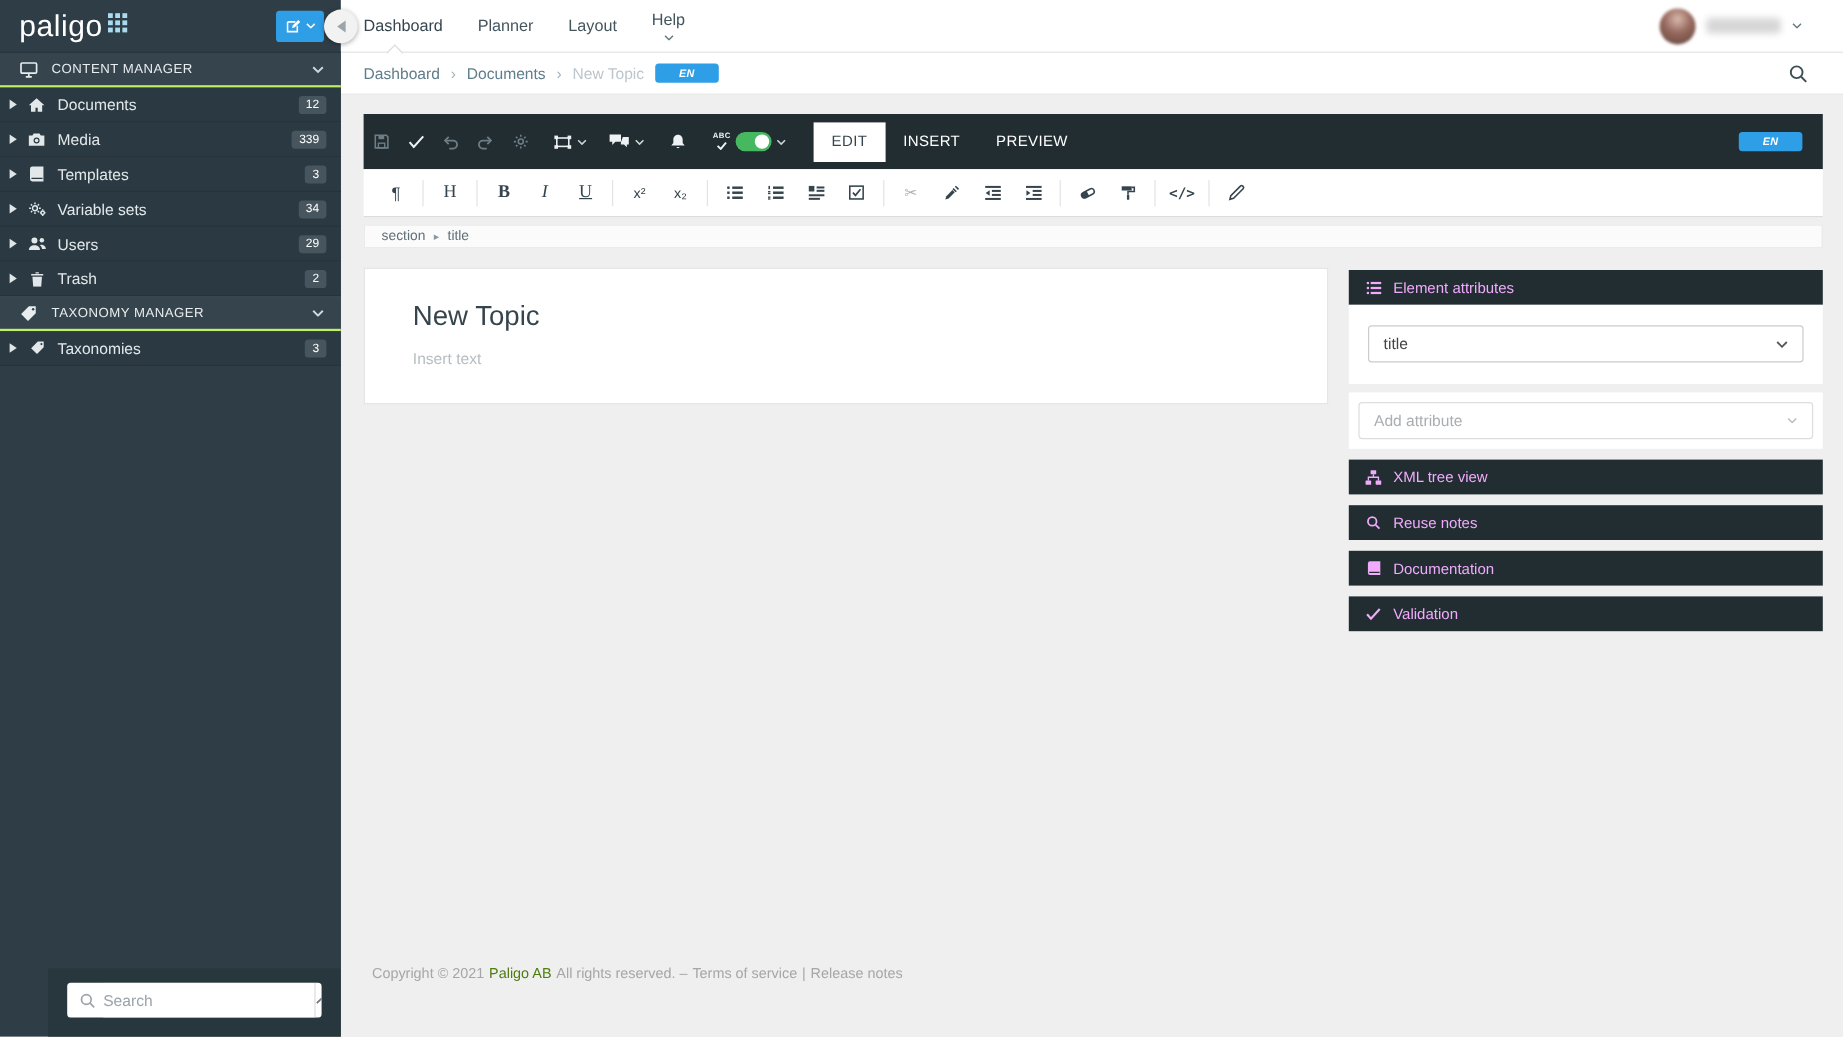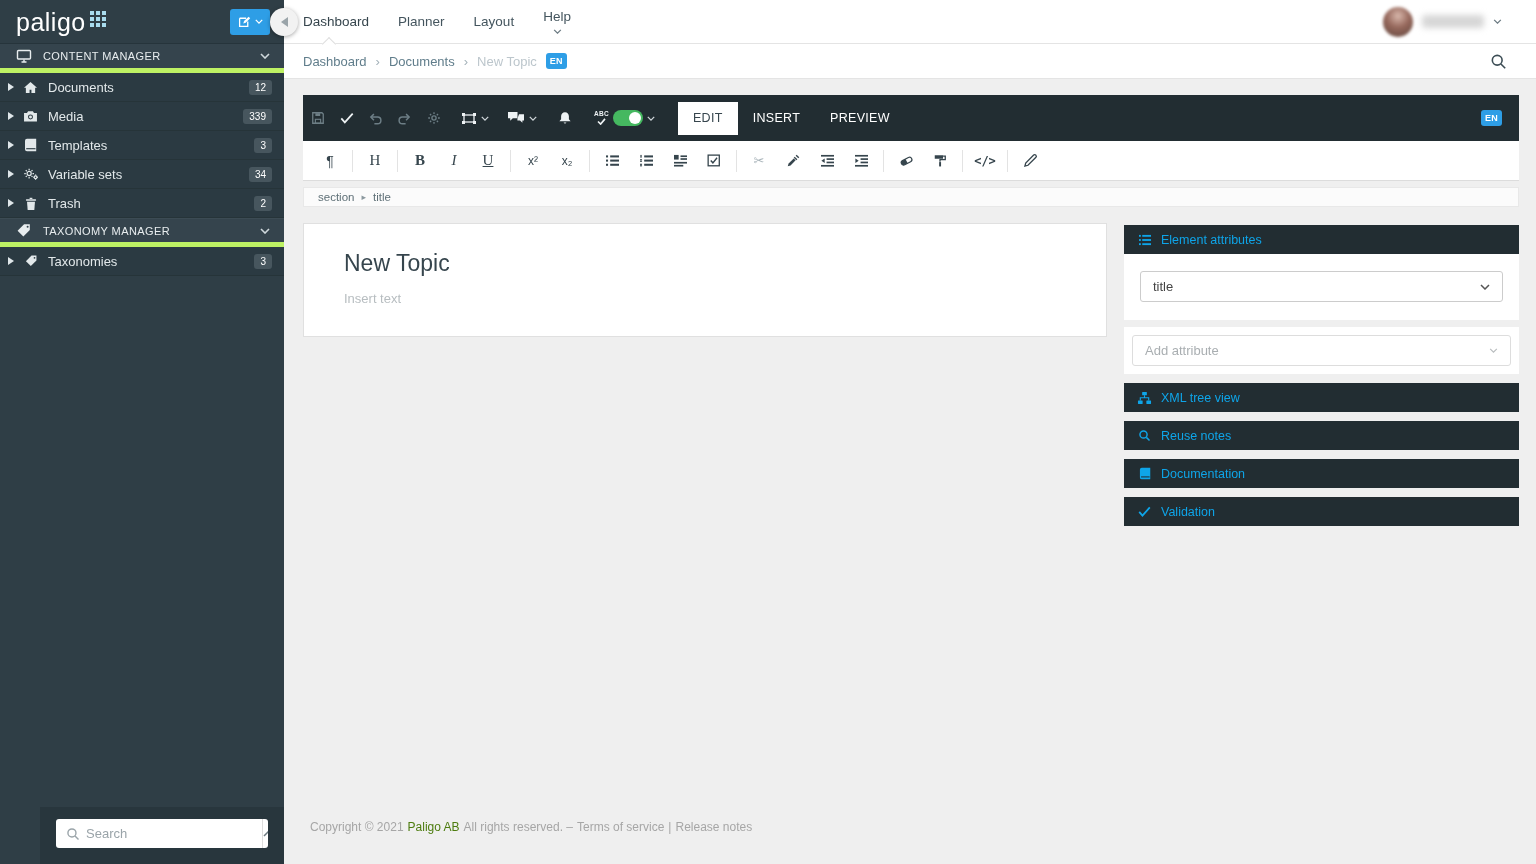--- a/index.html
+++ b/index.html
@@ -10,21 +10,21 @@
   .sidebar { width:284px; flex:none; background:#2f3e46; color:#dfe6e9; display:flex; flex-direction:column; position:relative; z-index:5; }
   .logo-row { height:44px; display:flex; align-items:center; padding:0 14px 0 16px; border-bottom:1px solid #26343b;gap:20px; }
   .logo-wrap { display:flex; align-items:flex-start; }
   .logo-text { color:#fff; font-size:25px; font-weight:400; letter-spacing:.5px; line-height:30px; }
   .logo-grid { display:grid; grid-template-columns:repeat(3,4px); grid-gap:2px; margin:4px 0 0 4px; }
   .logo-grid i { width:4px; height:4px; background:#a9dcee; display:block; }
   .compose-btn { margin-left:auto; width:40px; height:26px; background:#2e9ee6; border-radius:3px; display:flex; align-items:center; justify-content:center; gap:4px; color:#fff; cursor:pointer; }
   .collapse-btn { position:absolute; right:-14px; top:8px; width:28px; height:28px; border-radius:50%; background:#f2f2f2; box-shadow:0 1px 4px rgba(0,0,0,.35); display:flex; align-items:center; justify-content:center; color:#8a9499; z-index:30; cursor:pointer; }
   .tri-left { width:0; height:0; border-top:5px solid transparent; border-bottom:5px solid transparent; border-right:7px solid #9aa4a9; }
 
-  .side-header { height:29px; display:flex; align-items:center; padding:0 14px 0 16px; background:#35444d; border-bottom:5px solid #bef264; font-size:11px; letter-spacing:.4px; color:#e8edef; cursor:pointer; }
+  .side-header { height:29px; display:flex; align-items:center; padding:0 14px 0 16px; background:#35444d; border-bottom:2px solid #bef264; font-size:11px; letter-spacing:.4px; color:#e8edef; cursor:pointer; }
   .side-header .hicon { width:17px; margin-right:10px; display:flex; }
   .side-header .chev { margin-left:auto; color:#cfd8dc; display:flex; }
   .side-item { height:29px; display:flex; align-items:center; padding:0 12px 0 8px; background:#2b3a42; border-bottom:1px solid #263439; font-size:13px; color:#e2e8ea; cursor:pointer; }
   .side-caret { width:0; height:0; border-top:4px solid transparent; border-bottom:4px solid transparent; border-left:6px solid #dfe6e9; margin-right:8px; flex:none; }
   .side-icon { width:17px; margin-right:9px; display:flex; justify-content:center; flex:none; }
   .badge { margin-left:auto; background:#47565e; border-radius:3px; font-size:10px; padding:2px 6px; color:#fff; }
   .side-fill { flex:1; background:#2f3e46; }
   .side-search { padding:12px 16px 16px; background:#28363d;margin-left:40px; }
   .search-box { height:29px; background:#fff; border-radius:3px; display:flex; align-items:stretch; overflow:hidden; }
   .search-box .mag { display:flex; align-items:center; padding:0 6px 0 10px; color:#9aa4a9; }
@@ -41,21 +41,21 @@
   .nav-notch { position:absolute; left:40px; bottom:-6px; width:10px; height:10px; background:#fff; border-left:1px solid #dedede; border-top:1px solid #dedede; transform:rotate(45deg); }
   .nav-user { margin-left:auto; display:flex; align-items:center; gap:9px; padding-right:34px; cursor:pointer; }
   .avatar { width:30px; height:30px; border-radius:50%; background:radial-gradient(circle at 50% 30%, #d8b7ab 0%, #96685c 45%, #5e443c 100%); filter:blur(1.5px); }
   .name-blur { width:62px; height:13px; border-radius:3px; background:#d6d6d6; filter:blur(3px); }
   .nav-user .chev { color:#6b7a82; display:flex; }
 
   .crumb-bar { height:35px; background:#fff; border-bottom:1px solid #e4e4e4; display:flex; align-items:center; padding:0 29px 0 19px; font-size:13px; color:#607d8b; gap:9px; }
   .crumb { cursor:pointer; }
   .crumb-sep { color:#a4b2ba; }
   .crumb-cur { color:#bcc6cc; }
-  .lang-badge { background:#2e9ee6; color:#fff; font-size:9px; font-weight:bold; padding:3px 4px; border-radius:3px; letter-spacing:.3px; }
+  .lang-badge { background:#2e9ee6; color:#fff; font-size:9px; font-weight:bold; padding:3px 20px; border-radius:3px; letter-spacing:.3px;font-style:italic; }
   .bc-search { margin-left:auto; color:#3c4d55; display:flex; cursor:pointer; }
 
   .content { flex:1; position:relative; padding:16px 17px 0 19px; background:#efefef; overflow:hidden; }
 
   
   .tb-dark { height:46px; background:#222d32; display:flex; align-items:center; color:#eef2f4; }
   .tb { width:29px; height:33px; display:flex; align-items:center; justify-content:center; cursor:pointer; }
   .tb-grp { height:33px; display:flex; align-items:center; gap:4px; padding:0 9px; cursor:pointer; }
   .dim { color:#6d7e86; }
   .chev-s { display:flex; color:#cfd6da; }
@@ -81,31 +81,31 @@
   .path-bar { height:20px; background:#fbfbfb; border:1px solid #e8e8e8; margin-top:6px; display:flex; align-items:center; padding:0 14px; font-size:11.5px; color:#5f7077; gap:7px; }
   .path-sep { color:#8b989e; font-size:9px; }
   .path-el { cursor:pointer; }
 
   .work { display:flex; align-items:flex-start; }
   .doc-card { width:804px; background:#fff; border:1px solid #e0e0e0; margin-top:16px; padding:26px 40px 30px; }
   .doc-title { font-size:23px; color:#36454d; font-weight:400; cursor:text; }
   .doc-ph { margin-top:14px; font-size:13px; color:#b7bdc0; cursor:text; }
 
   .right-col { width:395px; margin-left:17px; margin-top:18px; }
-  .pbar { height:29px; background:#222d32; color:#0ea5e9; display:flex; align-items:center; padding:0 13px; font-size:12.5px; gap:9px; cursor:pointer; }
+  .pbar { height:29px; background:#222d32; color:#f0abfc; display:flex; align-items:center; padding:0 13px; font-size:12.5px; gap:9px; cursor:pointer; }
   .pbar .picon { display:flex; width:15px; justify-content:center; }
   .attr-body { background:#fff; padding:17px 16px 18px; }
   .attr-select { height:31px; border:1px solid #ccc; border-radius:3px; display:flex; align-items:center; padding:0 12px; font-size:13px; color:#444; background:#fff; cursor:pointer; }
   .attr-select .chev { margin-left:auto; color:#555; display:flex; }
   .attr-add { background:#fff; margin-top:7px; padding:8px; }
   .attr-field { height:31px; border:1px solid #ddd; border-radius:3px; display:flex; align-items:center; padding:0 12px; font-size:13px; color:#a9aeb1; background:#fff; cursor:pointer; }
   .attr-field .chev { margin-left:auto; color:#b8bcbe; display:flex; }
   .pgap { margin-top:9px; }
 
-  .footer { position:absolute; left:26px; bottom:30px; font-size:12px; color:#a6a6a6; display:flex; gap:4px; white-space:nowrap; }
+  .footer { position:absolute; left:26px; bottom:46px; font-size:12px; color:#a6a6a6; display:flex; gap:4px; white-space:nowrap; }
   .footer .lnk { color:#4d7c0f; cursor:pointer; }
   .footer .glnk { cursor:pointer; }
 </style>
 </head>
 <body>
 
 <div class="sidebar">
   <div class="logo-row">
     <div class="logo-wrap">
       <span class="logo-text">paligo</span>
@@ -197,20 +197,33 @@
           <circle cx="6.5" cy="7" r="2.2"></circle>
           <path d="M6.5 3.4V1.8M6.5 12.2v-1.6M10.1 7h1.6M1.3 7h1.6M9 4.5l1.1-1.1M2.9 10.6L4 9.5M9 9.5l1.1 1.1M2.9 3.4L4 4.5"></path>
           <circle cx="13.4" cy="11" r="1.5"></circle>
           <path d="M13.4 9v-1M13.4 14v-1M15.9 11h-1M11.9 11h-1"></path>
         </svg>
     </span>
     <span>Variable sets</span>
     <span class="badge">34</span>
   </div>
 
+  <div class="side-item">
+    <span class="side-caret"></span>
+    <span class="side-icon">
+      <svg width="16" height="12" viewBox="0 0 17 13" fill="currentColor">
+          <circle cx="6" cy="3.8" r="2.7"></circle>
+          <path d="M1 12.3c0-2.7 2.2-4.3 5-4.3s5 1.6 5 4.3z"></path>
+          <circle cx="12.7" cy="3.4" r="2"></circle>
+          <path d="M12.2 7.5c2.4.1 4.1 1.6 4.1 3.8h-3.4c-.3-1.6-1-2.9-2.2-3.6z"></path>
+        </svg>
+    </span>
+    <span>Users</span>
+    <span class="badge">29</span>
+  </div>
 
   <div class="side-item">
     <span class="side-caret"></span>
     <span class="side-icon">
       <svg width="12" height="13" viewBox="0 0 13 14" fill="currentColor">
           <path d="M5 .8h3v1.3H5z"></path>
           <rect x="1" y="2.4" width="11" height="1.5" rx=".5"></rect>
           <path d="M2.2 5h8.6l-.7 9H2.9z"></path>
         </svg>
     </span>

